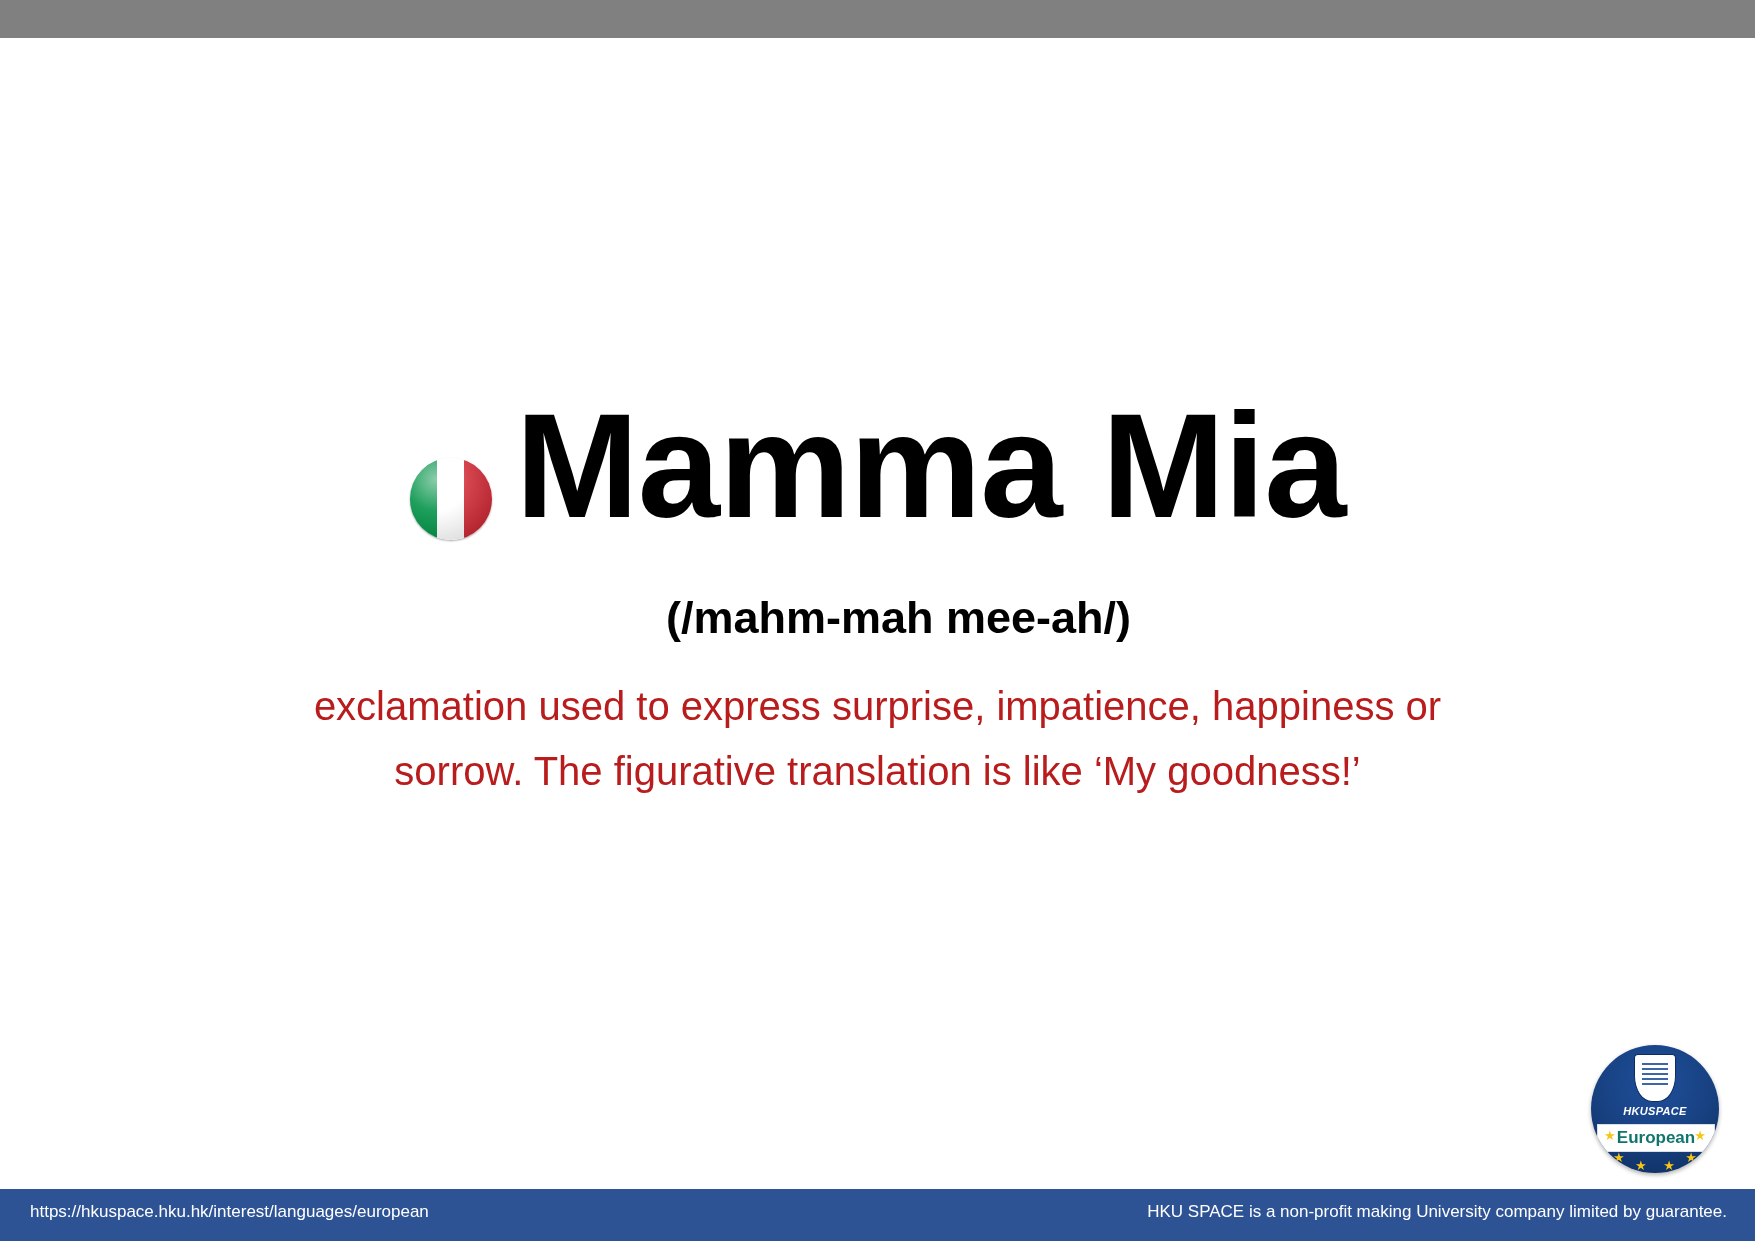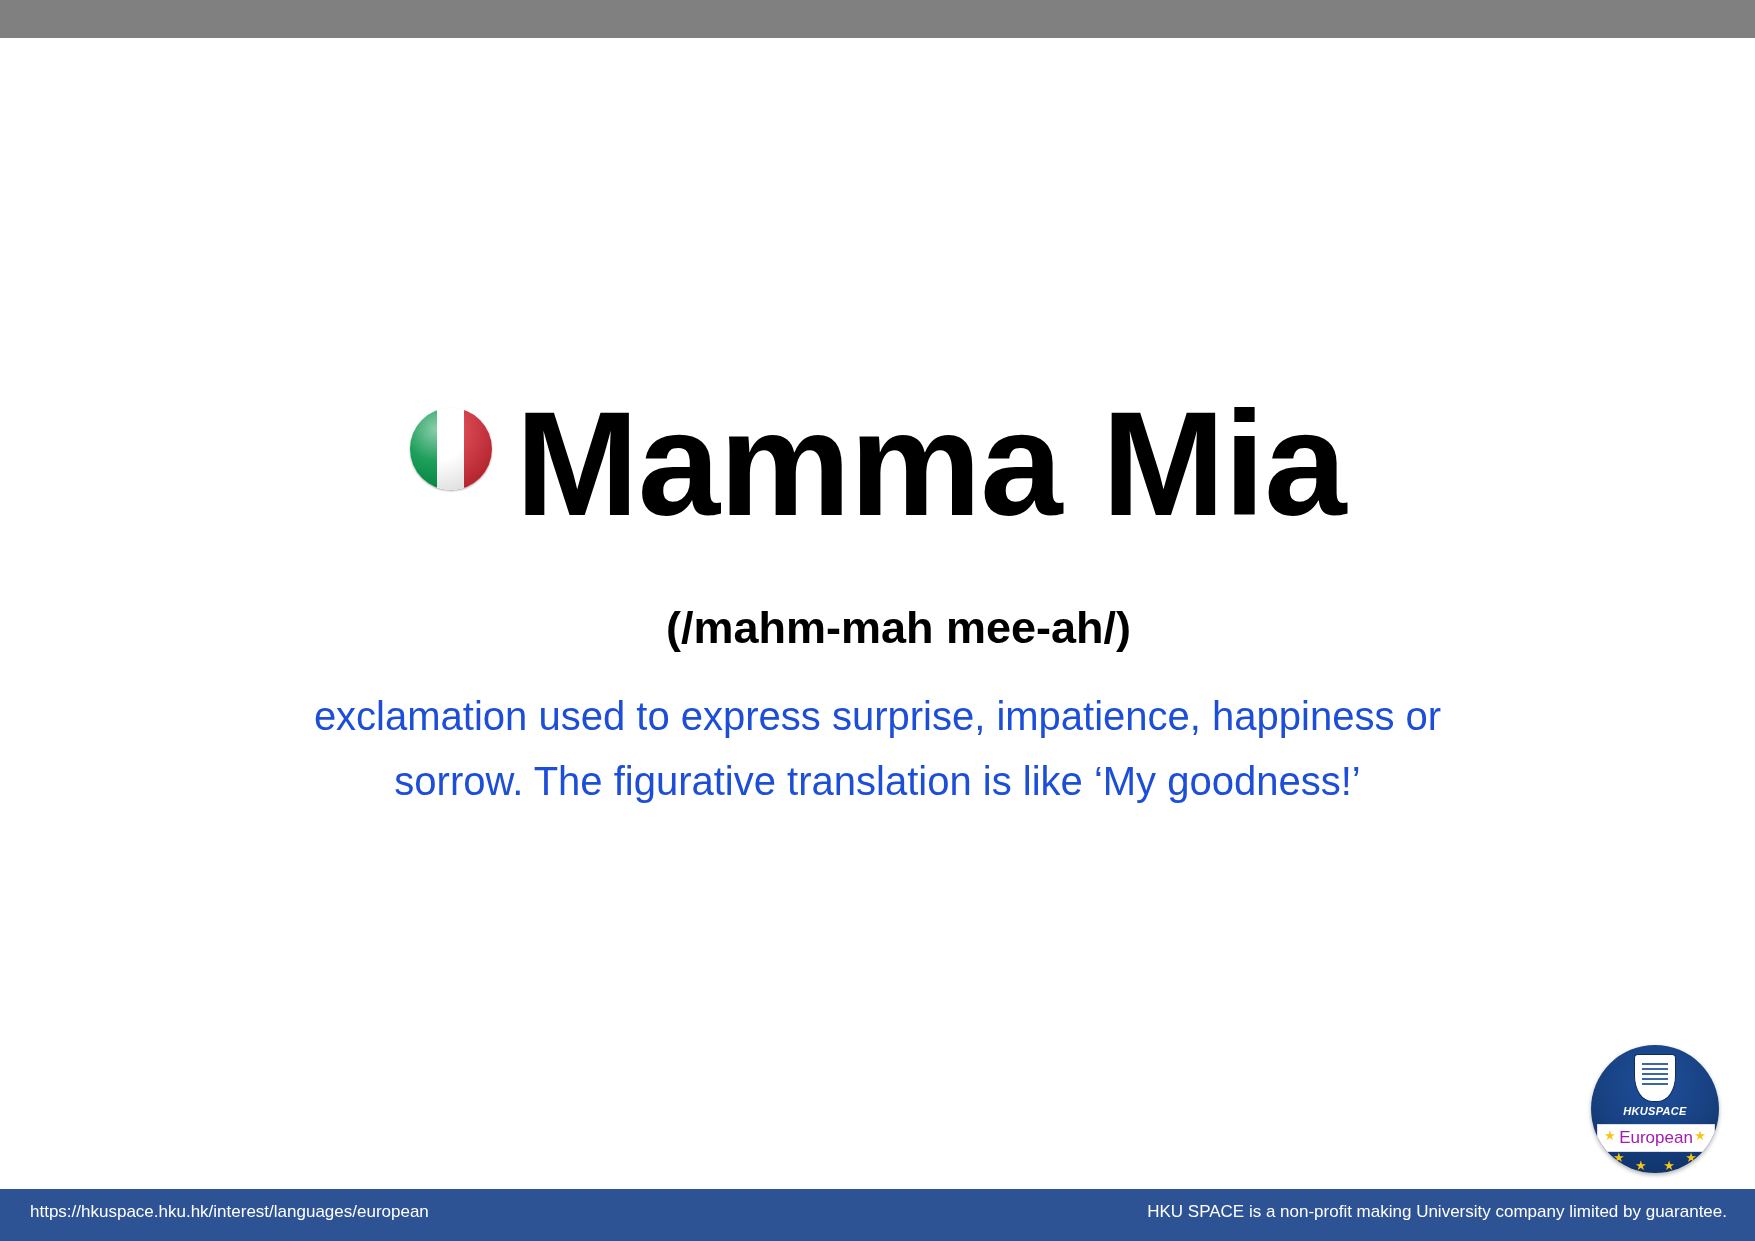--- a/index.html
+++ b/index.html
@@ -45,25 +45,24 @@
   .content {
     position: absolute;
     left: 0;
     top: 380px;
     width: 1755px;
     text-align: center;
   }
 
   .title-row {
     display: flex;
-    align-items: flex-start;
+    align-items: flex-end;
     justify-content: center;
     gap: 24px;
     height: 160px;
-    margin-top: 10px;
   }
 
   .flag-icon {
     width: 82px;
     height: 82px;
     border-radius: 50%;
     overflow: hidden;
     display: inline-block;
     position: relative;
     flex: 0 0 auto;
@@ -103,21 +102,21 @@
     font-weight: bold;
     color: #000000;
     margin-left: 42px;
   }
 
   .definition {
     margin: 30px auto 0 auto;
     width: 1250px;
     font-size: 40px;
     font-weight: normal;
-    color: #1d4ed8;
+    color: #b91c1c;
     line-height: 1.62;
   }
 
   
   .logo-badge {
     position: absolute;
     right: 36px;
     bottom: 68px;
     width: 128px;
     height: 128px;
@@ -167,22 +166,22 @@
     width: 116px;
     height: 26px;
     background: #ffffff;
     border: 1px solid #d8dde6;
     display: flex;
     align-items: center;
     justify-content: center;
   }
   .logo-badge .ribbon-text {
     font-size: 17px;
-    font-weight: normal;
-    color: #a21caf;
+    font-weight: bold;
+    color: #0f766e;
   }
   .logo-badge .star {
     position: absolute;
     color: #f5c518;
     font-size: 13px;
     line-height: 1;
   }
   .logo-badge .st1 { left: 13px; top: 84px; }
   .logo-badge .st2 { right: 13px; top: 84px; }
   .logo-badge .st3 { left: 22px; top: 106px; }

